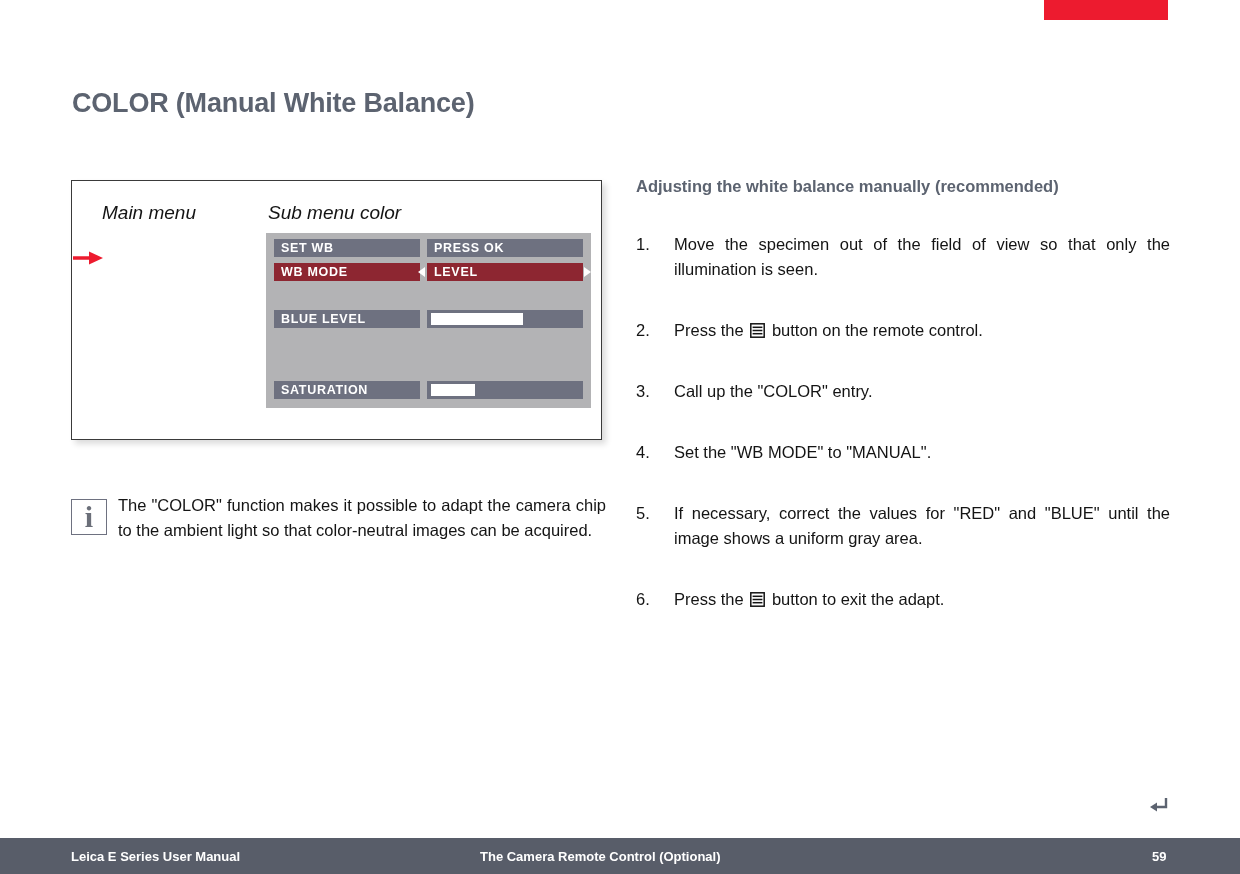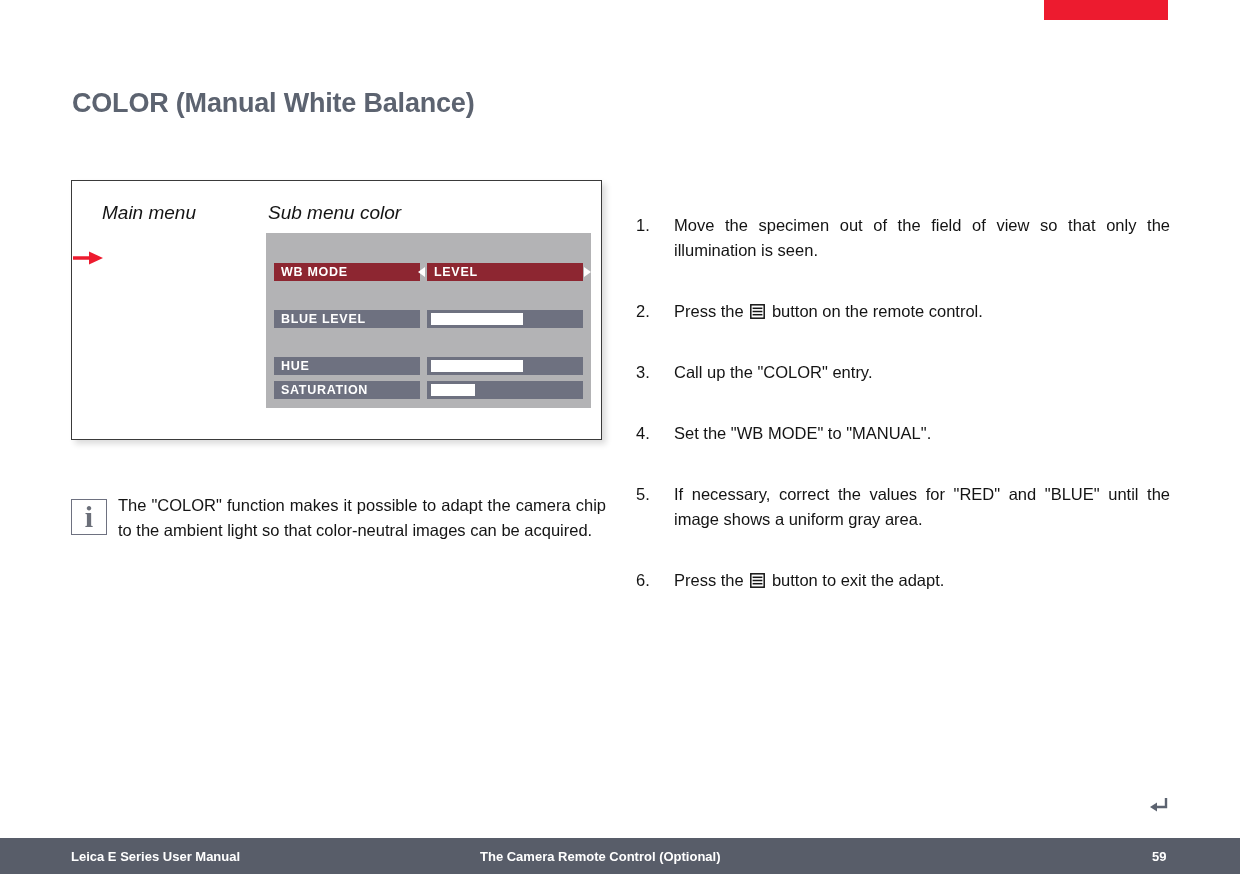--- a/index.html
+++ b/index.html
@@ -266,58 +266,57 @@
 
 <div id="top-red-bar"></div>
 
 <h1 id="page-title">COLOR (Manual White Balance)</h1>
 
 <div id="figure">
   <div class="fig-caption" id="caption-main">Main menu</div>
   <div class="fig-caption" id="caption-sub">Sub menu color</div>
 
   <div id="sub-menu-panel">
+      <div class="sub-row" style="top: 6px;">
+        <div class="sub-label">SET WB</div>
+        <div class="sub-value">PRESS OK</div>
+      </div>
       <div class="sub-row selected" style="top: 29.6px;">
         <div class="sub-label">WB MODE</div>
         <div class="sub-value">LEVEL</div>
         <div class="tri tri-left"></div>
         <div class="tri tri-right"></div>
       </div>
       <div class="sub-row" style="top: 76.8px;">
         <div class="sub-label">BLUE LEVEL</div>
         <div class="sub-value">
           <div class="bar-fill" style="width: 91.76px;"></div>
         </div>
       </div>
-      <div class="sub-row" style="top: 124px;">
-        <div class="sub-label">HUE</div>
-        <div class="sub-value">
-          <div class="bar-fill" style="width: 91.76px;"></div>
-        </div>
-      </div>
       <div class="sub-row" style="top: 147.6px;">
         <div class="sub-label">SATURATION</div>
         <div class="sub-value">
           <div class="bar-fill" style="width: 44.4px;"></div>
         </div>
       </div>
     </div>
 </div>
 
 <svg id="pointer-arrow" viewBox="0 0 30 14">
   <line x1="0" y1="7" x2="20" y2="7" stroke="#ed1b2f" stroke-width="3.5"></line>
   <polygon points="16,0.5 30,7 16,13.5" fill="#ed1b2f"></polygon>
 </svg>
 
 <div id="info-note">
   <div id="info-icon">i</div>
   <div id="info-text">The "COLOR" function makes it possible to adapt the camera chip to the ambient light so that color-neutral images can be acquired.</div>
 </div>
 
 <div id="instructions">
+  <div id="instructions-heading">Adjusting the white balance manually (recommended)</div>
   <div id="steps-container">
       <div class="step">
         <span class="num">1.</span>
         <span class="txt">Move the specimen out of the field of view so that only the illumination is seen.</span>
       </div>
       <div class="step">
         <span class="num">2.</span>
         <span class="txt"><span>Press the </span><svg class="menu-glyph" viewBox="0 0 15 15">
             <rect x="0.8" y="0.8" width="13.4" height="13.4" fill="#ffffff" stroke="#141414" stroke-width="1.5"></rect>
             <line x1="2.6" y1="4.3" x2="12.4" y2="4.3" stroke="#141414" stroke-width="1.5"></line>

